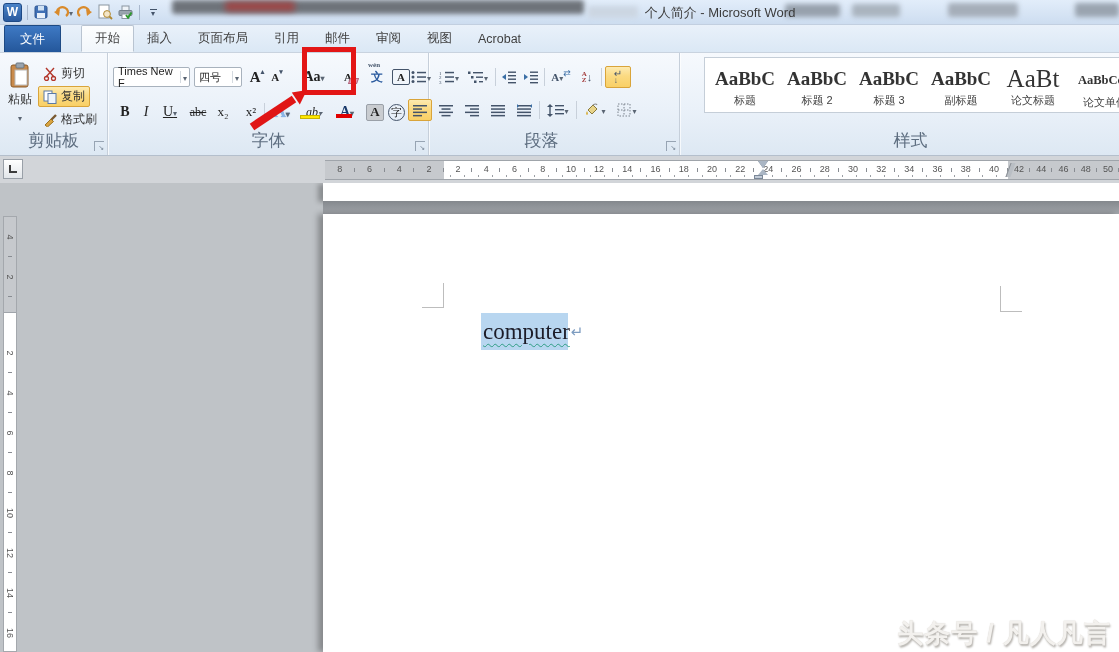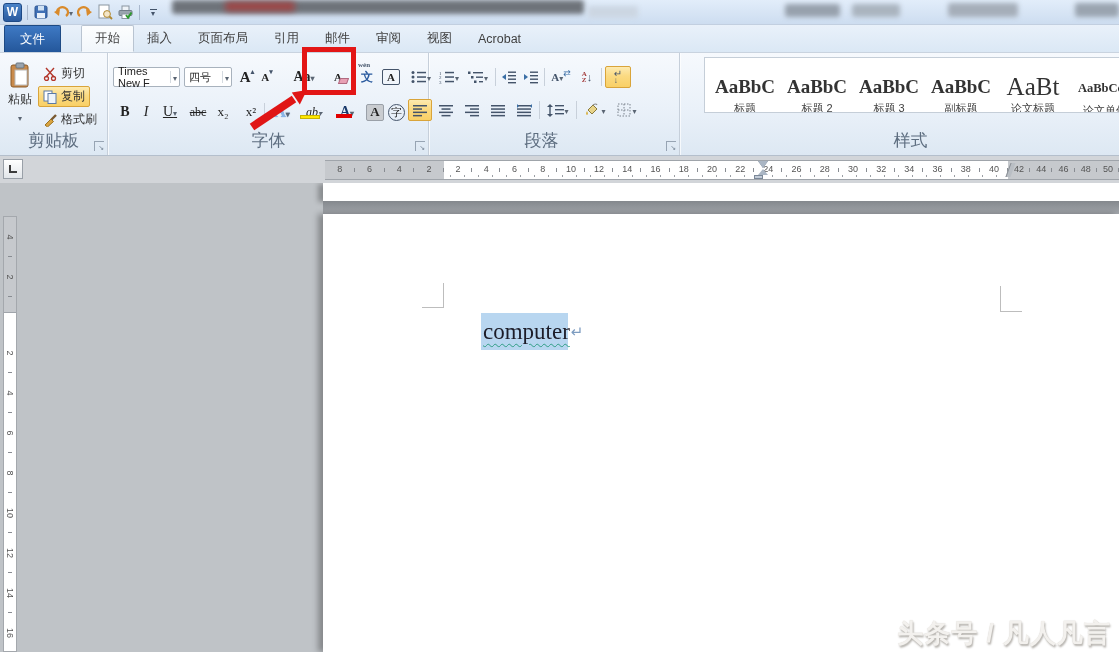--- a/index.html
+++ b/index.html
@@ -32,21 +32,21 @@
 .hl{background:linear-gradient(#fdeab0,#fbda82 45%,#f9d066);border:1px solid #d9a43a!important;border-radius:2px}
 .smallbtn{display:flex;align-items:center;gap:4px;height:21px;padding:0 4px;font-size:12px;border:1px solid transparent}
 .combo{background:#fff;border:1px solid #a8b2bd;height:20px;display:flex;align-items:center;font-size:11px;padding-left:4px;border-radius:2px;color:#222}
 .combo .i-dd{margin-left:auto;padding:0 2px;border-left:1px solid #d4dae0}
 .frow{position:absolute;display:flex;align-items:center}
 .fb{display:inline-flex;align-items:center;justify-content:center;border:1px solid transparent;border-radius:2px;font-family:"Liberation Serif",serif;font-size:14px;color:#222}
 .vsep{width:1px;height:18px;background:#c8d0da;margin:0 3px}
 .pastebtn{position:absolute;left:3px;top:8px;width:34px;height:74px;display:flex;flex-direction:column;align-items:center;justify-content:flex-start;gap:2px;font-size:12px;border:1px solid transparent;border-radius:2px}
 
 .gallery{position:absolute;left:2px;top:4px;right:0;height:56px;background:#fff;border:1px solid #c5ced8;border-right:none;display:flex;overflow:hidden;padding:1px 0 0 4px}
-.scard{width:72px;flex:0 0 auto;text-align:center;padding-top:14px}
+.scard{width:72px;flex:0 0 auto;text-align:center;padding-top:6px}
 .sprev{font-family:"Liberation Serif",serif;font-weight:bold;font-size:19px;line-height:28px;white-space:nowrap;overflow:hidden}
 .scard:nth-child(5) .sprev{font-weight:normal;font-size:25px}
 .scard:nth-child(6) .sprev{font-size:12.5px;line-height:30px}
 .sname{font-size:11px;color:#3f3f3f;margin-top:0}
 
 .rulerrow{position:absolute;left:0;top:156px;width:1119px;height:27px;background:#d2d5d9}
 .tabsel{position:absolute;left:3px;top:3px;width:20px;height:20px;background:linear-gradient(#ffffff,#e2e6ea);border:1px solid #99a0a8}
 .tabsel i{display:block;width:8px;height:8px;border-left:2px solid #3c3c3c;border-bottom:2px solid #3c3c3c;margin:5px auto 0}
 .hruler{position:absolute;left:325px;right:0;top:4px;height:20px;background:#c6c9cd;border-top:1px solid #9fa4aa;border-bottom:1px solid #9fa4aa;display:flex}
 .hz{display:flex;height:100%}
@@ -144,20 +144,21 @@
           <i></i>
         </span>
     </div>
     <div class="blob" style="left:172px;top:0;width:412px;height:14px;background:#63676d;opacity:.9"></div>
     <div class="blob" style="left:225px;top:2px;width:70px;height:9px;background:#a04444;filter:blur(3px)"></div>
     <div class="blob" style="left:588px;top:6px;width:50px;height:12px;background:#ccd6e2"></div>
     <div class="blob" style="left:785px;top:4px;width:55px;height:13px;background:#97a1ad"></div>
     <div class="blob" style="left:852px;top:4px;width:48px;height:13px;background:#aab4bf"></div>
     <div class="blob" style="left:948px;top:3px;width:70px;height:14px;background:#a5aeb9"></div>
     <div class="blob" style="left:1075px;top:3px;width:44px;height:14px;background:#9aa4b0"></div>
+    <div class="title">个人简介 - Microsoft Word</div>
   </div>
 
   <div class="tabrow">
     <span class="tab filetab">文件</span>
     <span style="display:flex" id="tab-host">
         <span class="tab active">开始</span>
         <span class="tab">插入</span>
         <span class="tab">页面布局</span>
         <span class="tab">引用</span>
         <span class="tab">邮件</span>
@@ -200,21 +201,21 @@
             <path d="M8.5,6.5 L13,2" stroke="#7a5a32" stroke-width="2.4"></path>
           </svg>
         <span>格式刷</span>
       </div>
       <div class="glabel"><span>剪贴板</span></div>
       <span class="launcher"></span>
     </div>
 
     <div class="group" style="left:109px;width:320px">
       <div class="frow" style="left:4px;top:14px;height:20px">
-        <span class="combo" style="width:67px">
+        <span class="combo" style="width:77px">
             <span>Times New F</span>
             <span class="i-dd"></span>
           </span>
         <span class="combo" style="width:48px;margin-left:4px">
             <span>四号</span>
             <span class="i-dd"></span>
           </span>
         <span class="fb i-growA" style="width:18px;margin-left:6px;font-size:15px;font-weight:bold">
             <span>A</span>
           </span>

